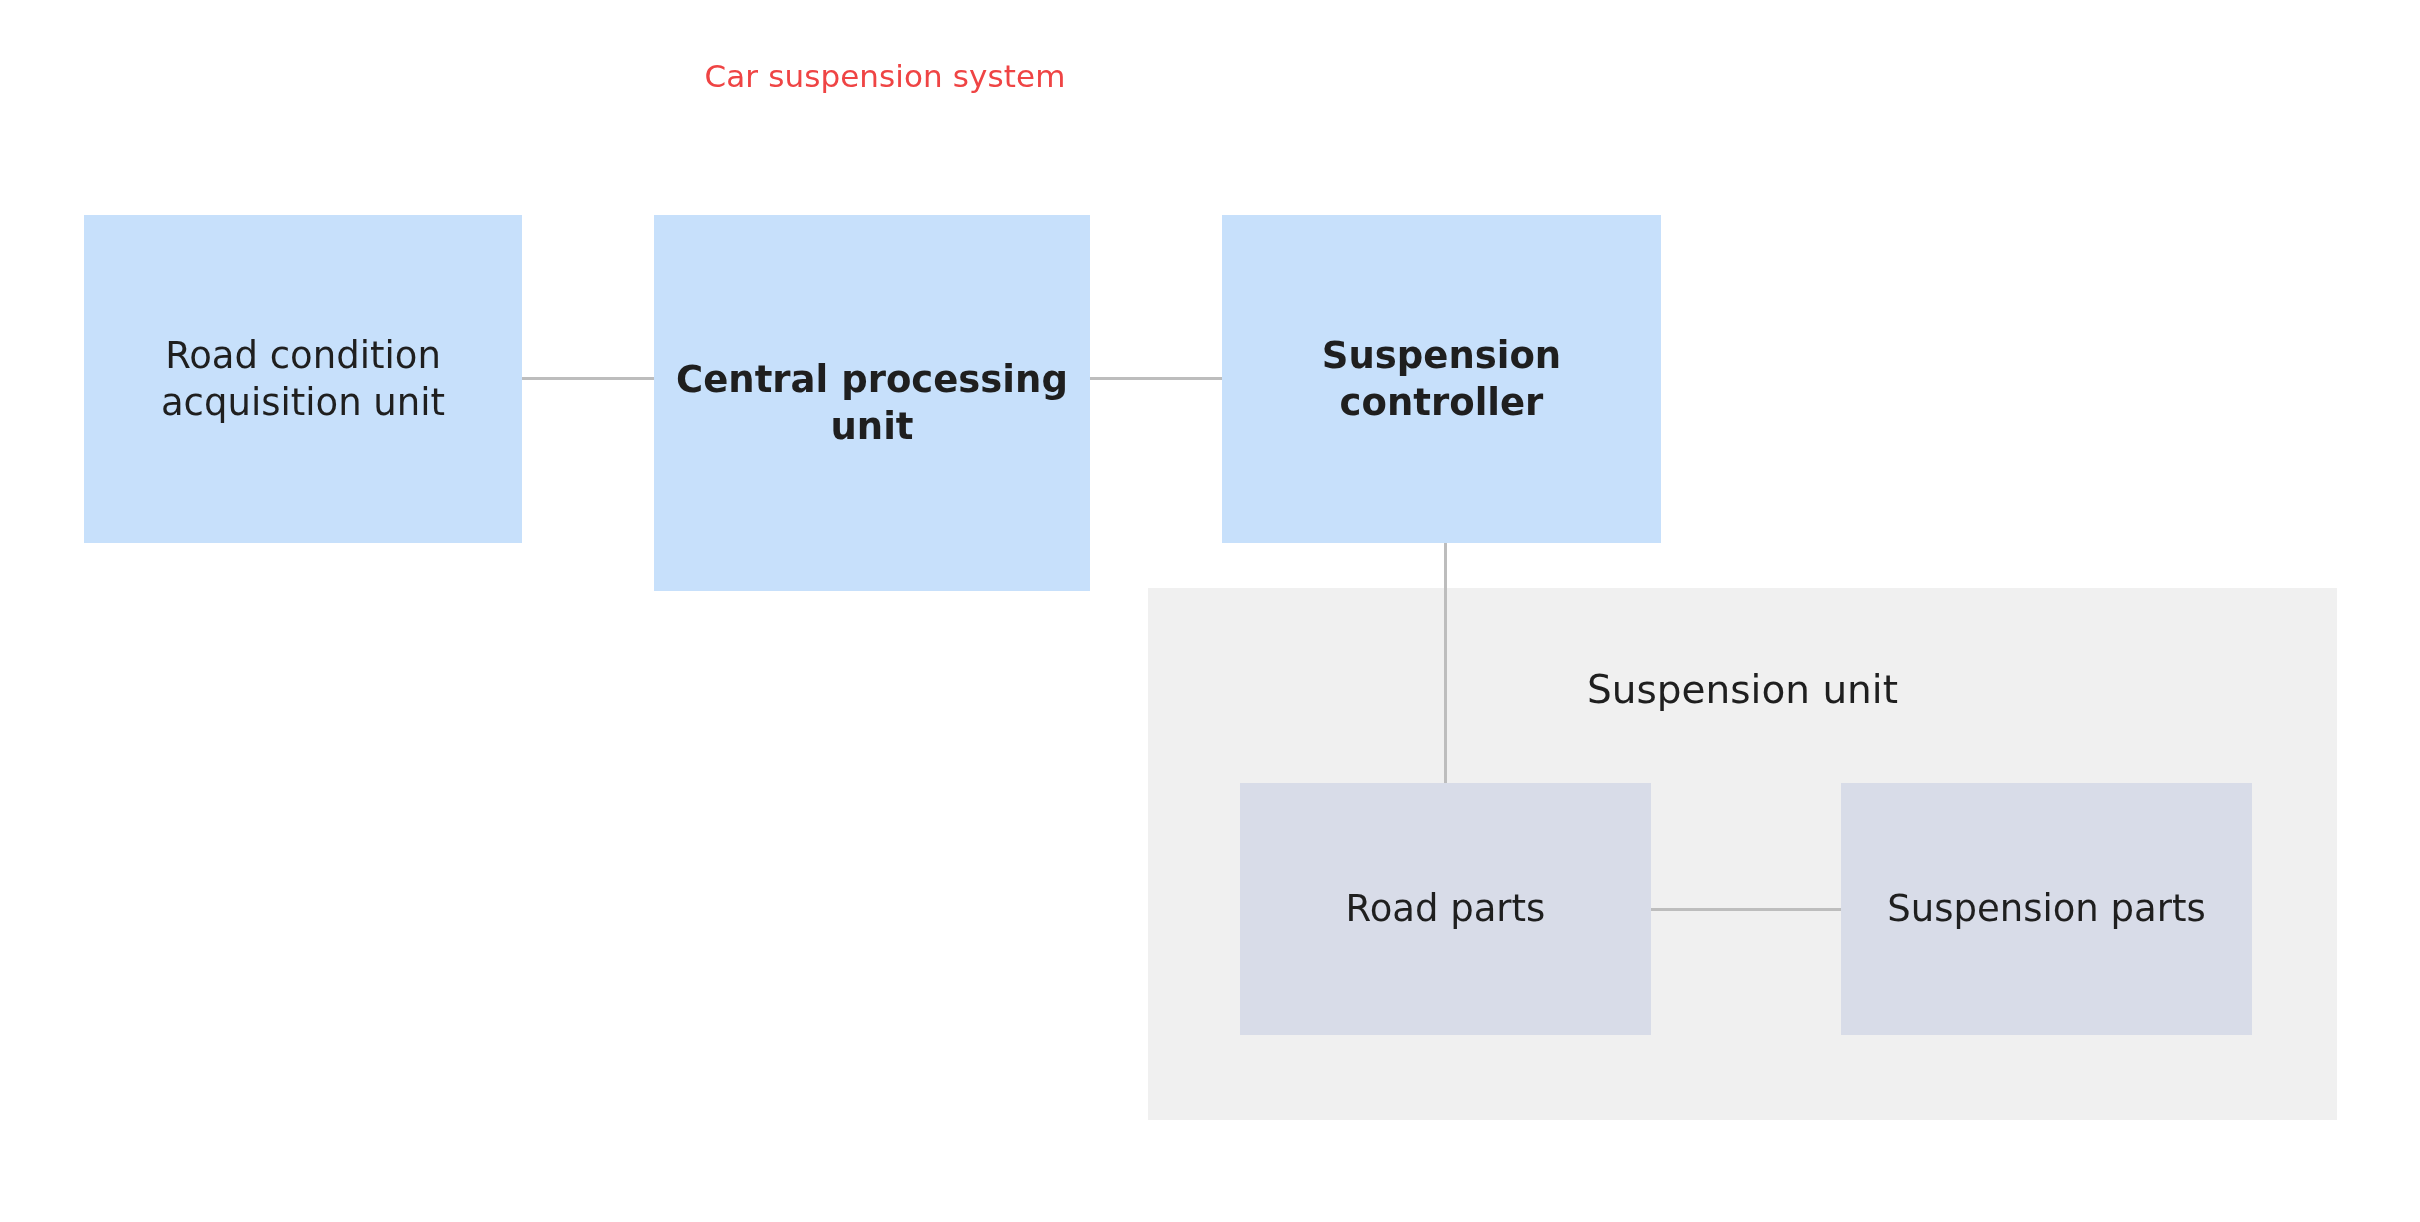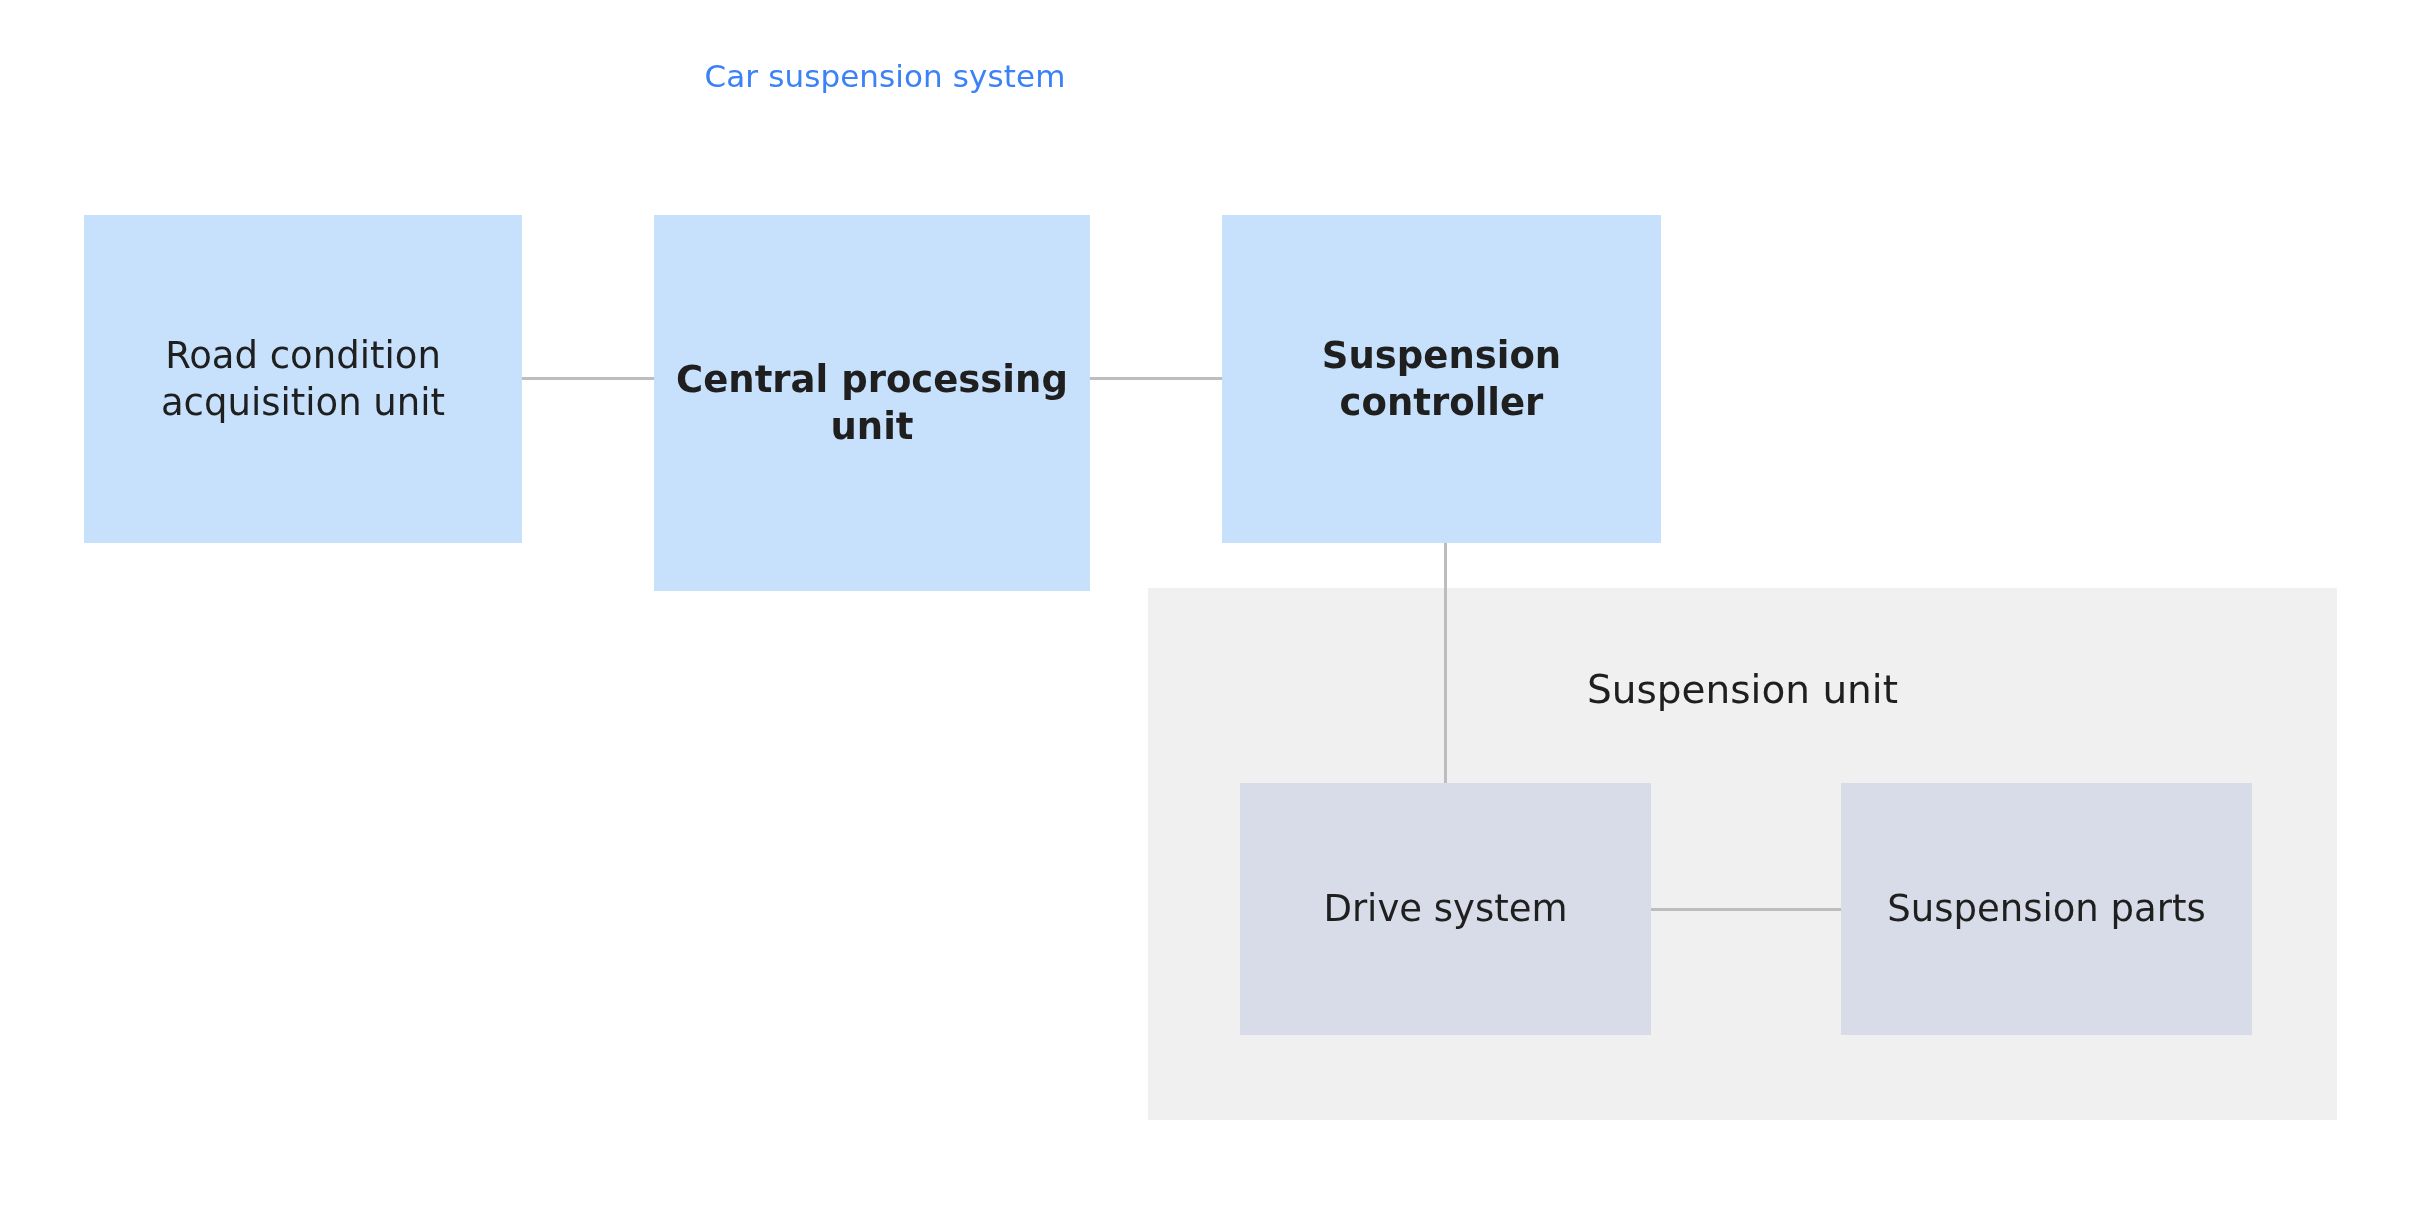--- a/index.html
+++ b/index.html
@@ -17,21 +17,21 @@
   }
 
   
   .diagram-title {
     position: absolute;
     left: 0;
     top: 58px;
     width: 1770px;
     text-align: center;
     font-size: 31px;
-    color: #3b82f6;
+    color: #ef4444;
     letter-spacing: 0.1px;
     white-space: nowrap;
   }
 
   
   .node {
     position: absolute;
     display: flex;
     align-items: center;
     justify-content: center;
@@ -116,20 +116,20 @@
 
   <div class="node node-blue" id="node-cpu">
     <span class="node-label">Central processing unit</span>
   </div>
 
   <div class="node node-blue" id="node-ctrl">
     <span class="node-label">Suspension controller</span>
   </div>
 
   <div class="node node-grey" id="node-drive">
-    <span class="node-label">Drive system</span>
+    <span class="node-label">Road parts</span>
   </div>
 
   <div class="node node-grey" id="node-body">
     <span class="node-label">Suspension parts</span>
   </div>
 
 </div>
 
 </body></html>

